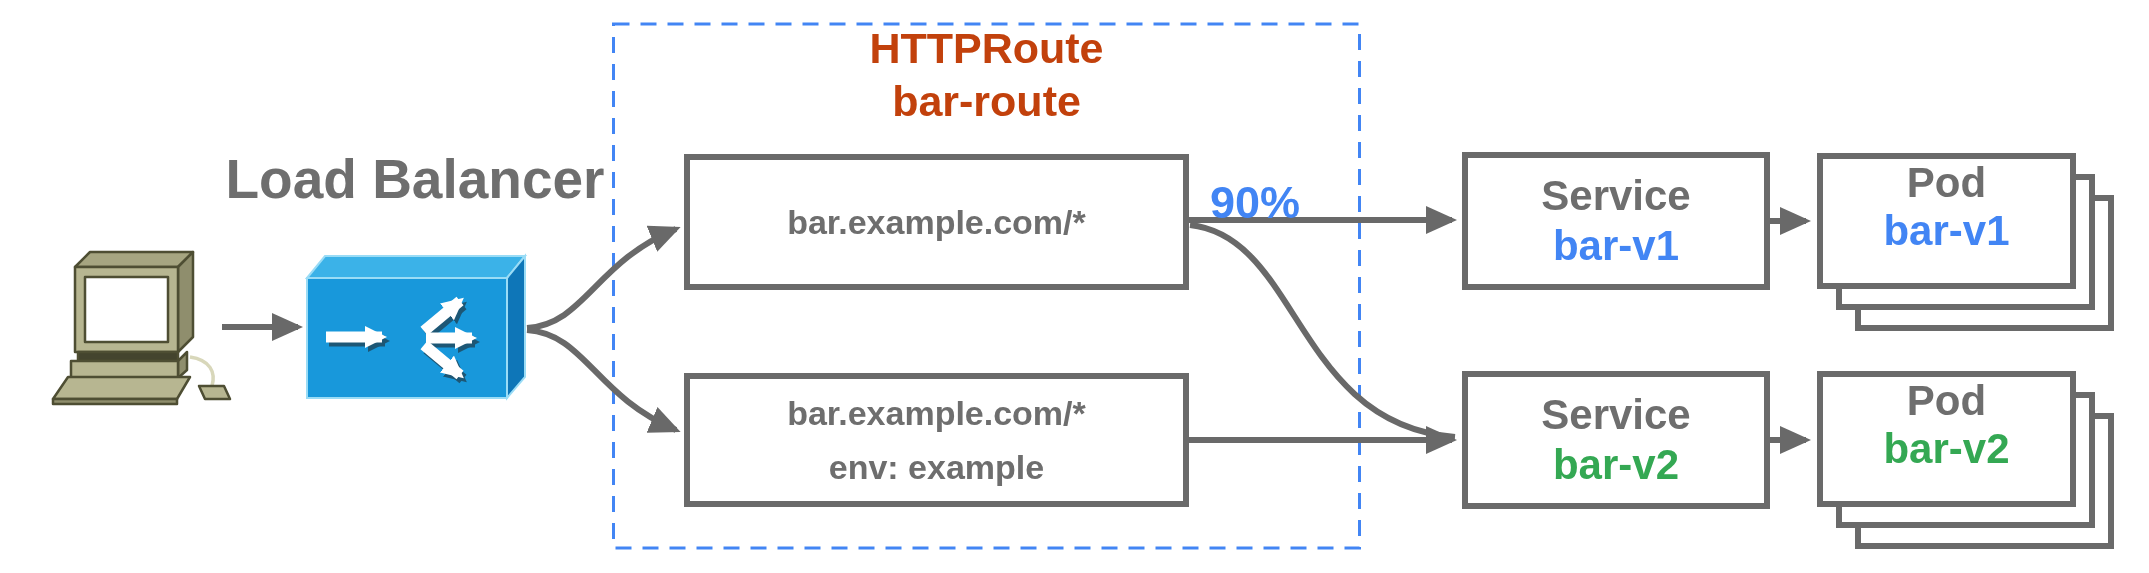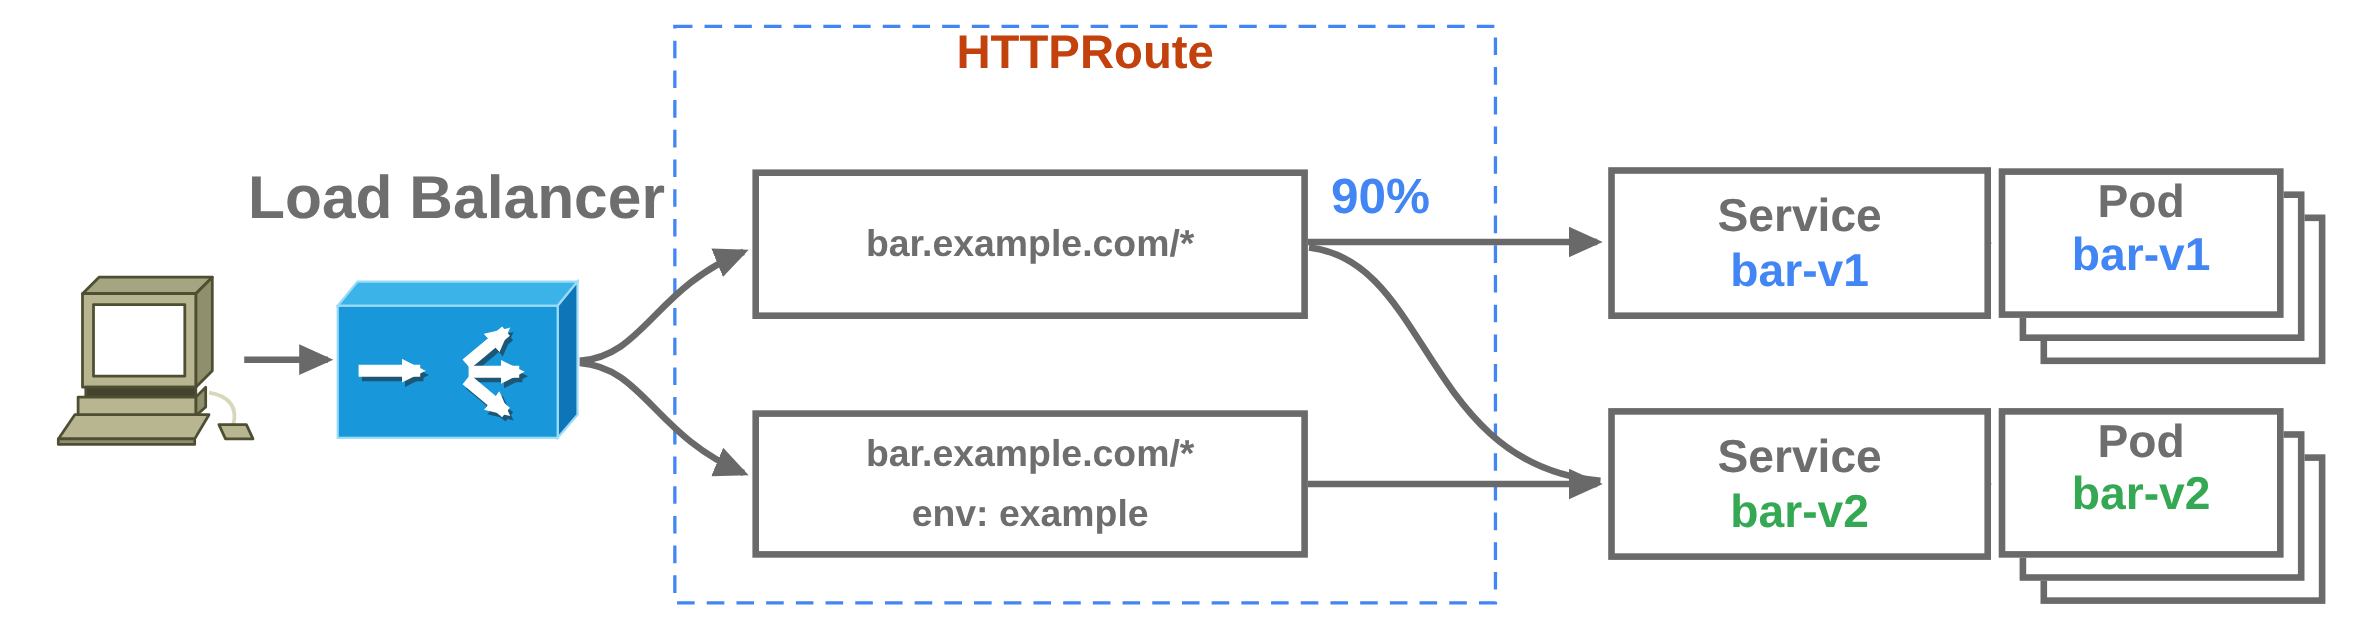--- a/index.html
+++ b/index.html
@@ -30,21 +30,21 @@
     background:#ffffff;
     border:6px solid #6A6A6A;
     display:flex;flex-direction:column;
     align-items:center;justify-content:center;
     font-weight:bold;color:#6E6E6E;
     text-align:center;
   }
   .match-box{left:684px;width:505px;font-size:34px;line-height:54px;}
   .match-box-1{top:154px;height:136px;}
   .match-box-2{top:373px;height:134px;}
-  .service-box{left:1462px;width:348px;height:138px;font-size:42px;line-height:50px;}
+  .service-box{left:1462px;width:308px;height:138px;font-size:42px;line-height:50px;}
   .service-box-1{top:152px;}
   .service-box-2{top:371px;}
   .weight{
     position:absolute;width:130px;
     font-size:45px;font-weight:bold;text-align:center;white-space:nowrap;
   }
   .weight-90{left:1190px;top:153px;}
   .weight-10{left:1186px;top:292px;}
   .pod-stack{position:absolute;width:297px;}
   .pod-stack-1{left:1817px;top:153px;height:135px;}
@@ -127,31 +127,32 @@
         <path d="M 426 338 L 472 338" marker-end="url(#arrow-white)"></path>
         <path d="M 424 345 L 460 375" marker-end="url(#arrow-white)"></path>
       </g>
     </g>
   </svg>
 
   <div class="label lb-label">Load Balancer</div>
 
   <div class="label route-header">
     <span>HTTPRoute</span>
+    <span>bar-route</span>
   </div>
 
   <div class="node match-box match-box-1">
     <span>bar.example.com/*</span>
   </div>
   <div class="node match-box match-box-2">
     <span>bar.example.com/*</span>
     <span>env: example</span>
   </div>
 
-  <div class="weight weight-90" style="color: rgb(66, 133, 244);">90%</div>
+  <div class="weight weight-90" style="color: rgb(66, 133, 244); margin-top: 24px;">90%</div>
 
   <div class="node service-box service-box-1">
     <span>Service</span>
     <span style="color: rgb(66, 133, 244);">bar-v1</span>
   </div>
   <div class="node service-box service-box-2">
     <span>Service</span>
     <span style="color: rgb(52, 168, 83);">bar-v2</span>
   </div>
 

